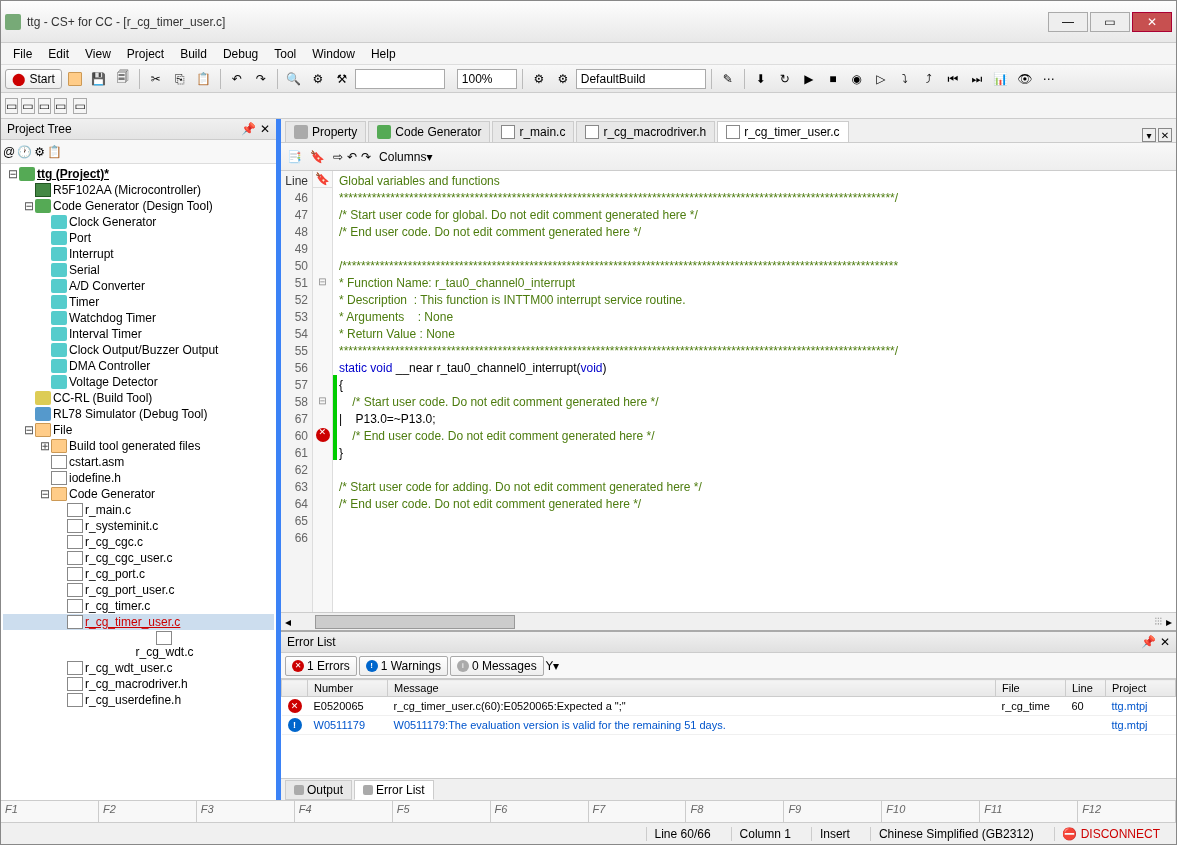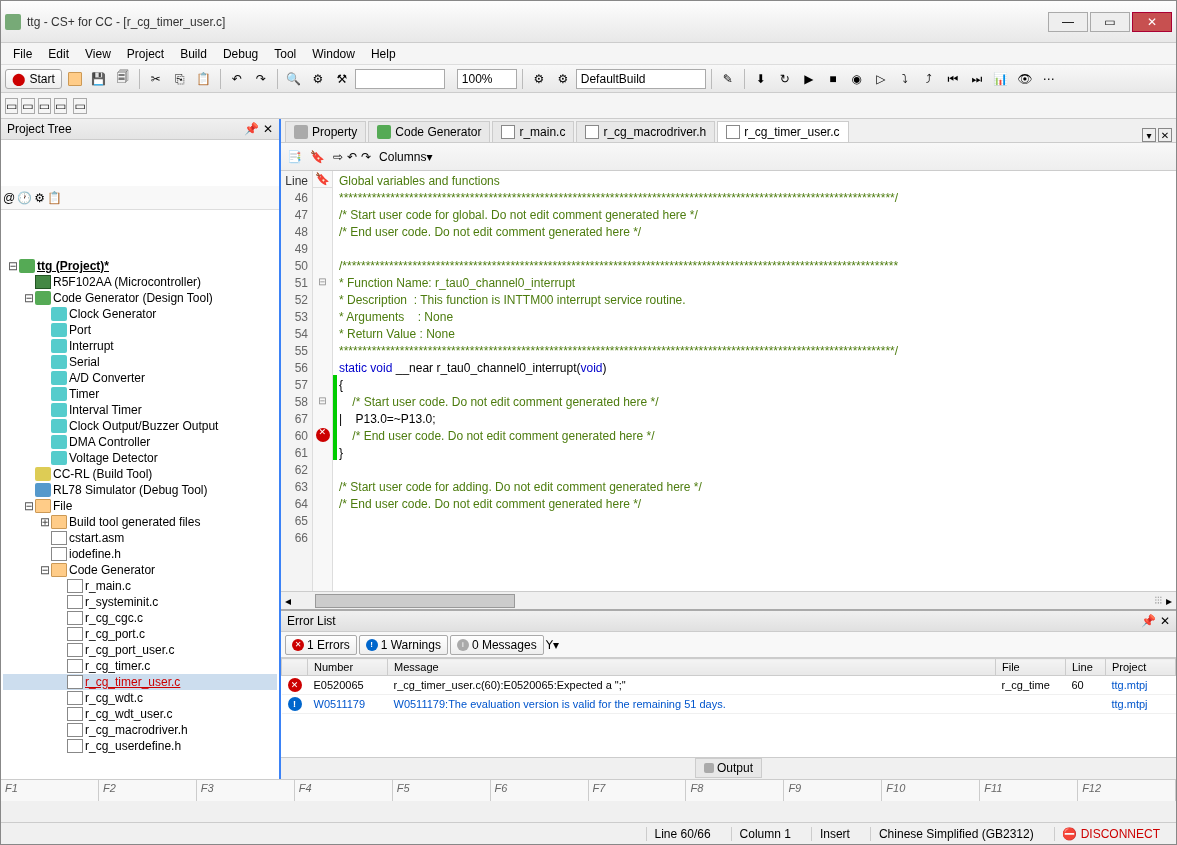--- a/index.html
+++ b/index.html
@@ -23,21 +23,21 @@
 .toolbar .tb-btn { width: 22px; height: 22px; display: flex; align-items: center; justify-content: center; border: 1px solid transparent; }
 .toolbar .sep { width: 1px; height: 20px; background: #bbb; margin: 0 3px; }
 .toolbar .start-btn { display: flex; align-items: center; gap: 4px; padding: 2px 6px; border: 1px solid #aaa; background: linear-gradient(#fff,#eee); border-radius: 3px; }
 .toolbar select, .toolbar input.combo { height: 20px; border: 1px solid #aaa; background: #fff; padding: 0 4px; }
 
 
 .toolbar2 { height: 26px; background: #f5f5f5; display: flex; align-items: center; padding: 2px 4px; border-bottom: 1px solid #ccc; gap: 3px; }
 
 
 .main { flex: 1; display: flex; min-height: 0; }
-.sidebar { width: 280px; background: #fff; border-right: 2px solid #3b82f6; display: flex; flex-direction: column; gap: 46px; }
+.sidebar { width: 280px; background: #fff; border-right: 5px solid #3b82f6; display: flex; flex-direction: column; }
 .panel-header { background: linear-gradient(#f0f0f0,#e4e4e4); padding: 3px 6px; border-bottom: 1px solid #ccc; display: flex; justify-content: space-between; align-items: center; font-weight: normal; }
 
 .tree-toolbar { height: 24px; background: #f8f8f8; border-bottom: 1px solid #ddd; display: flex; align-items: center; padding: 2px; gap: 2px; }
 .tree { flex: 1; overflow: auto; padding: 2px; font-size: 12px; }
 .tree-node { display: flex; align-items: center; padding: 1px 0; white-space: nowrap; }
 .tree-node .expander { width: 12px; display: inline-block; text-align: center; color: #555; }
 .tree-node .icon { width: 16px; height: 14px; display: inline-block; margin-right: 2px; }
 .tree-node.selected { background: #cde; }
 .tree-node .red-text { color: #c00; text-decoration: underline; }
 .tree-node .bold-u { font-weight: bold; text-decoration: underline; }
@@ -76,30 +76,30 @@
 .pill .dot-err { width: 12px; height: 12px; background: #c00; border-radius: 50%; display: inline-flex; align-items: center; justify-content: center; color: #fff; font-size: 8px; }
 .pill .dot-warn { width: 12px; height: 12px; background: #06c; border-radius: 50%; display: inline-flex; align-items: center; justify-content: center; color: #fff; font-size: 8px; font-weight: bold; }
 .pill .dot-msg { width: 12px; height: 12px; background: #aaa; border-radius: 50%; display: inline-flex; align-items: center; justify-content: center; color: #fff; font-size: 8px; }
 
 .error-table { flex: 1; overflow: auto; }
 .error-table table { width: 100%; border-collapse: collapse; }
 .error-table th { background: linear-gradient(#f4f4f4,#e8e8e8); border: 1px solid #ccc; padding: 2px 6px; text-align: left; font-weight: normal; font-size: 11px; }
 .error-table td { padding: 2px 6px; border-bottom: 1px solid #f0f0f0; font-size: 11px; }
 .error-table .blue-link { color: #05c; }
 
-.bottom-tabs { height: 22px; background: #f0f0f0; border-top: 1px solid #ccc; display: flex; align-items: center; padding: 0 4px; gap: 2px; flex-direction: column; }
+.bottom-tabs { height: 22px; background: #f0f0f0; border-top: 1px solid #ccc; display: flex; align-items: center; padding: 0 4px; gap: 2px; }
 .btab { padding: 2px 8px; border: 1px solid #ccc; background: #e8e8e8; font-size: 11px; display: flex; align-items: center; gap: 3px; }
 .btab.active { background: #fff; border-bottom-color: #fff; }
 
 
 .fkeys { height: 22px; background: #f8f8f8; border-top: 1px solid #ccc; display: flex; }
 .fkey { flex: 1; border-right: 1px solid #ccc; padding: 2px 4px; font-size: 11px; color: #666; font-style: italic; }
 
 
-.statusbar { height: 22px; background: #f0f0f0; border-top: 1px solid #ccc; display: flex; align-items: center; padding: 0 8px; justify-content: flex-end; gap: 12px; font-size: 11px; margin-top: 21px; }
+.statusbar { height: 22px; background: #f0f0f0; border-top: 1px solid #ccc; display: flex; align-items: center; padding: 0 8px; justify-content: flex-end; gap: 12px; font-size: 11px; }
 .statusbar .cell { border-left: 1px solid #ccc; padding: 0 8px; }
 .disconnect { color: #c00; display: flex; align-items: center; gap: 3px; }
 
 
 .ic { width: 14px; height: 14px; display: inline-block; }
 .ic-green { background: #5a5; border-radius: 2px; }
 .ic-cyan { background: #5cc; border-radius: 2px; }
 .ic-blue { background: #59c; border-radius: 2px; }
 .ic-gray { background: #aaa; border-radius: 2px; }
 .ic-yellow { background: #dc5; border-radius: 2px; }
@@ -244,20 +244,25 @@
             <span class="">A/D Converter</span>
           </div>
           <div class="tree-node" style="padding-left: 36px;">
             <span class="expander"></span>
             <span class="icon ic ic-cyan"></span>
             <span class="">Timer</span>
           </div>
           <div class="tree-node" style="padding-left: 36px;">
             <span class="expander"></span>
             <span class="icon ic ic-cyan"></span>
+            <span class="">Watchdog Timer</span>
+          </div>
+          <div class="tree-node" style="padding-left: 36px;">
+            <span class="expander"></span>
+            <span class="icon ic ic-cyan"></span>
             <span class="">Interval Timer</span>
           </div>
           <div class="tree-node" style="padding-left: 36px;">
             <span class="expander"></span>
             <span class="icon ic ic-cyan"></span>
             <span class="">Clock Output/Buzzer Output</span>
           </div>
           <div class="tree-node" style="padding-left: 36px;">
             <span class="expander"></span>
             <span class="icon ic ic-cyan"></span>
@@ -314,38 +319,43 @@
             <span class="">r_systeminit.c</span>
           </div>
           <div class="tree-node" style="padding-left: 52px;">
             <span class="expander"></span>
             <span class="icon ic ic-file"></span>
             <span class="">r_cg_cgc.c</span>
           </div>
           <div class="tree-node" style="padding-left: 52px;">
             <span class="expander"></span>
             <span class="icon ic ic-file"></span>
+            <span class="">r_cg_cgc_user.c</span>
+          </div>
+          <div class="tree-node" style="padding-left: 52px;">
+            <span class="expander"></span>
+            <span class="icon ic ic-file"></span>
             <span class="">r_cg_port.c</span>
           </div>
           <div class="tree-node" style="padding-left: 52px;">
             <span class="expander"></span>
             <span class="icon ic ic-file"></span>
             <span class="">r_cg_port_user.c</span>
           </div>
           <div class="tree-node" style="padding-left: 52px;">
             <span class="expander"></span>
             <span class="icon ic ic-file"></span>
             <span class="">r_cg_timer.c</span>
           </div>
           <div class="tree-node selected" style="padding-left: 52px;">
             <span class="expander"></span>
             <span class="icon ic ic-file"></span>
             <span class="red-text">r_cg_timer_user.c</span>
           </div>
-          <div class="tree-node" style="padding-left: 52px;">
+          <div class="tree-node" style="padding-left: 52px; flex-direction: column;">
             <span class="expander"></span>
             <span class="icon ic ic-file"></span>
             <span class="">r_cg_wdt.c</span>
           </div>
           <div class="tree-node" style="padding-left: 52px;">
             <span class="expander"></span>
             <span class="icon ic ic-file"></span>
             <span class="">r_cg_wdt_user.c</span>
           </div>
           <div class="tree-node" style="padding-left: 52px;">

